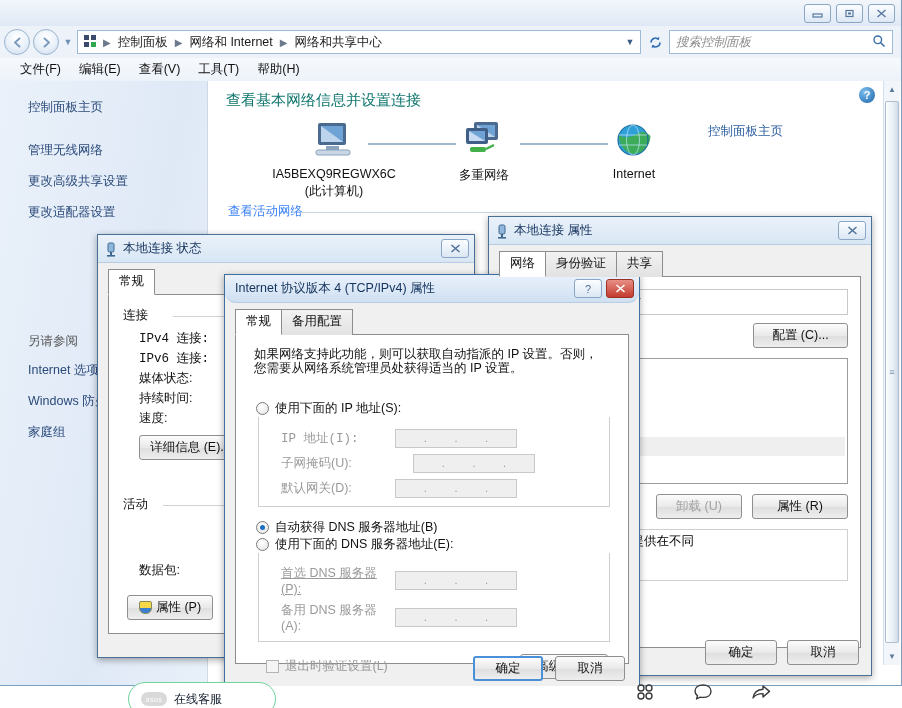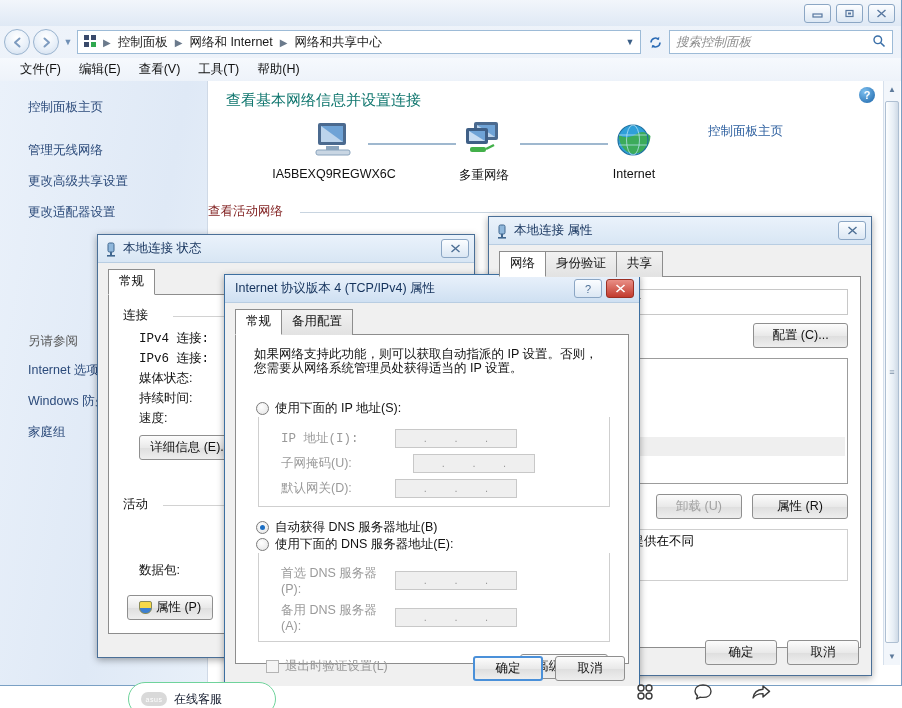--- a/index.html
+++ b/index.html
@@ -88,21 +88,21 @@
     position: absolute; right: 26px; top: 6px; width: 16px; height: 16px; border-radius: 50%;
     background: radial-gradient(circle at 35% 30%, #7dc0f0, #1a63a8);
     color:#fff; font-size: 11px; font-weight: bold; text-align:center; line-height: 16px;
   }
   .page-title { position:absolute; left: 18px; top: 10px; color:#0f766e; font-size: 15px; }
   .netmap { position:absolute; left: 40px; top: 40px; width: 560px; height: 80px; }
   .nodeicon { position:absolute; width: 48px; height: 40px; }
   .nodelabel { position:absolute; text-align:center; font-size:12.5px; color:#111; width: 160px; }
   .dashline { position:absolute; height: 2px; background: #9fb8cf; }
   .viewfull { position:absolute; left: 500px; top: 42px; color:#2b5e9e; font-size:12.5px; }
-  .activenet { position:absolute; left: 0; top: 122px; font-size:12.5px; color:#7f1d1d; }
+  .activenet { position:absolute; left: 20px; top: 122px; font-size:12.5px; color:#3b82f6; }
   .activeline { position:absolute; left: 92px; top: 131px; height:1px; background:#c8d4e0; width: 380px;}
 
   
   .vscroll {
     position: absolute; right: 1px; top: 81px; width: 17px; bottom: 20px;
     background: #f2f6fb; border-left: 1px solid #d6e0ec;
   }
   .vs-arrow { height: 17px; display:flex; align-items:center; justify-content:center; color:#5d7a9b; font-size:8px;}
   .vs-thumb {
     position:absolute; left: 1px; right: 1px; top: 20px; bottom: 22px;
@@ -114,21 +114,21 @@
 
   
   .dlg { position: absolute; background: #f0f0f0; border: 1px solid #4a6f97;
          box-shadow: 0 2px 7px rgba(0,0,0,.35); }
   .dlg-tb {
     height: 28px; position: relative;
     background: linear-gradient(#eaf2fb, #d8e6f4);
     border-bottom: 1px solid #b8cde2;
     display: flex; align-items: center; padding-left: 8px; gap: 7px;
   }
-  .dlg-tb.active { background: linear-gradient(#e9f1fb, #cfe0f2); }
+  .dlg-tb.active { background: linear-gradient(#e9f1fb, #cfe0f2); border-radius: 11px; }
   .dlg-title { font-size: 12.5px; color: #14325c; white-space: nowrap; }
   .nic-ico { width: 10px; height: 14px; position: relative; }
   .tb-btns { position: absolute; right: 5px; top: 4px; display:flex; gap: 4px; }
   .tbb { width: 28px; height: 19px; border:1px solid #8ba6c4; border-radius: 3px;
          background: linear-gradient(#fbfdff,#dbe7f4); display:flex; align-items:center;
          justify-content:center; color:#4d6f95; font-size: 11px; }
   .tbb.close { background: linear-gradient(#e98f86,#c23b2e); border-color:#9b2f23; color:#fff; font-weight:bold;}
   .tbb.closeplain { color:#4d6f95; }
 
   .tabs { display:flex; padding-left: 10px; margin-top: 6px; gap: 0px; position: relative; z-index: 2;}
@@ -319,20 +319,21 @@
             <svg width="40" height="40" viewBox="0 0 40 40">
               <circle cx="19" cy="19" r="15" fill="#2f9fd8"></circle>
               <path d="M4.5 14 q10 5 18 -1 q7 -5 14 2 q-1 16 -17 18 q-13 -2 -15 -19z" fill="#3cab5a"></path>
               <circle cx="19" cy="19" r="15" fill="none" stroke="#1d6f9e" stroke-width="1.2"></circle>
               <ellipse cx="19" cy="19" rx="6.5" ry="15" fill="none" stroke="#bfe6f7" stroke-width=".9" opacity=".8"></ellipse>
               <path d="M5 14 h28 M5 24 h28" stroke="#bfe6f7" stroke-width=".9" opacity=".8" fill="none"></path>
             </svg>
           </div>
 
           <div class="nodelabel" style="left:6px; top:46px;">IA5BEXQ9REGWX6C</div>
+          <div class="nodelabel" style="left:6px; top:62px;">(此计算机)</div>
           <div class="nodelabel" style="left:156px; top:46px;">多重网络</div>
           <div class="nodelabel" style="left:306px; top:46px;">Internet</div>
         </div>
 
         <div class="viewfull">控制面板主页</div>
         <div class="activenet">查看活动网络</div>
         <div class="activeline"></div>
       </div>
     </div>
 
@@ -523,21 +524,21 @@
           <span class="lbl">自动获得 DNS 服务器地址(B)</span>
         </div>
         <div class="row" style="">
           <span class="radio"></span>
           <span class="lbl">使用下面的 DNS 服务器地址(E):</span>
         </div>
       </div>
 
       <div class="grp" style="margin:0 6px 0 10px; padding-top:12px;">
         <div class="row" style="margin:0 0 6px 22px;">
-          <span class="lbl dis" style="width:108px;">首选 DNS 服务器(P):</span>
+          <span class="lbl dis" style="width:108px;text-decoration:underline;">首选 DNS 服务器(P):</span>
           <span class="ipfield">
             <i style="font-style:normal">.</i>
             <i style="font-style:normal">.</i>
             <i style="font-style:normal">.</i>
           </span>
         </div>
         <div class="row" style="margin:0 0 0 22px;">
           <span class="lbl dis" style="width:108px;">备用 DNS 服务器(A):</span>
           <span class="ipfield">
             <i style="font-style:normal">.</i>

